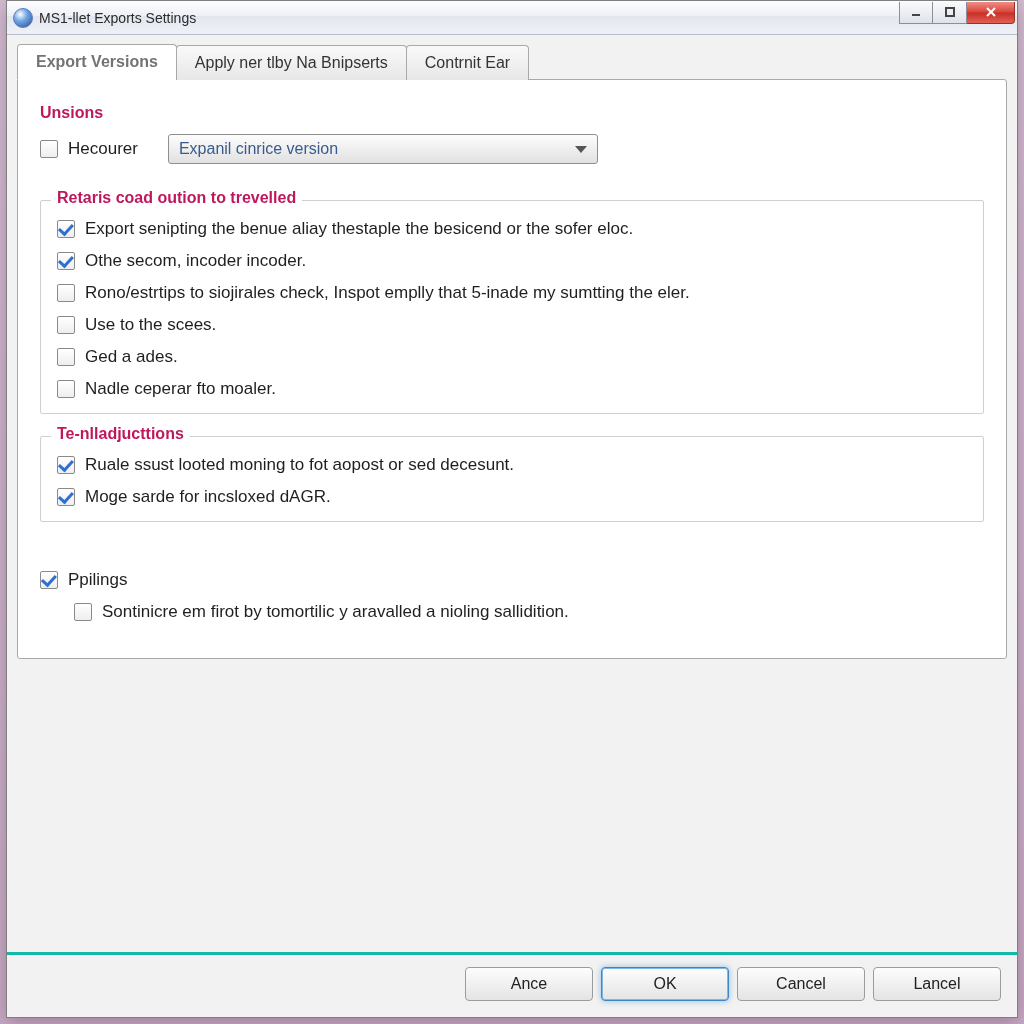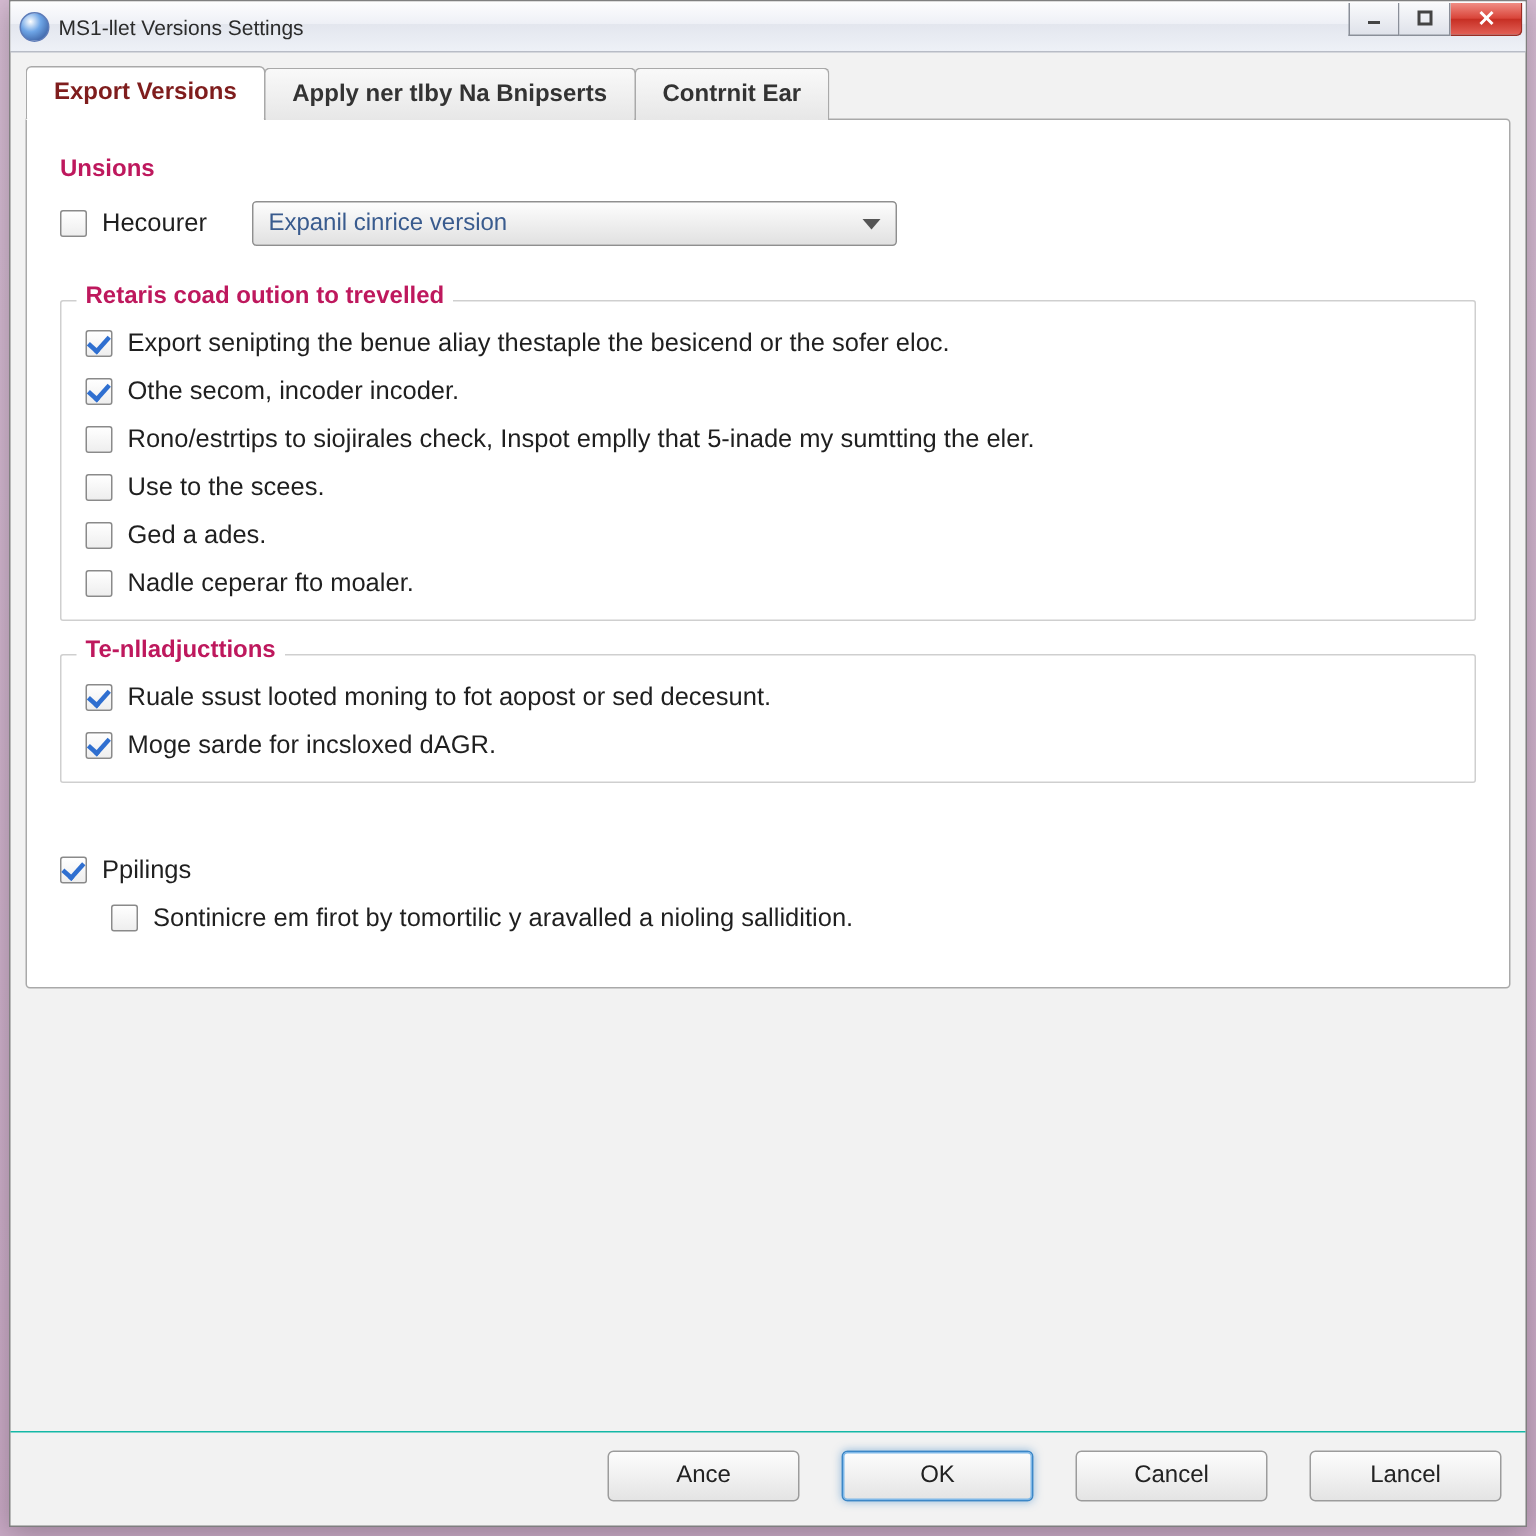--- a/index.html
+++ b/index.html
@@ -47,24 +47,23 @@
 
 .tabhost { padding: 8px 10px 0 10px; flex: 0 0 auto; }
 .tabs { display:flex; align-items:flex-end; gap:0; position:relative; bottom:-1px; z-index:2;}
 .tab {
   padding: 8px 18px 8px 18px;
   background: linear-gradient(180deg,#f9f9f9,#e7e7e7);
   border: 1px solid #a9a9a9; border-bottom:none;
   border-radius: 4px 4px 0 0;
   font-size: 16px; color:#333; cursor:default;
   margin-right:-1px;
-  font-weight:bold;
 }
 .tab.active {
-  background: #fff; font-weight: bold; color:#7f1d1d;
+  background: #fff; font-weight: bold; color:#737373;
   border-bottom: 1px solid #fff;
 }
 .tabpanel {
   border: 1px solid #a9a9a9; background:#fff;
   border-radius: 0 3px 3px 3px;
   padding: 14px 22px 22px 22px;
 }
 
 
 .group { border: 1px solid #cfcfcf; border-radius:2px; padding: 18px 16px 14px 16px; margin-top: 22px; position:relative; }
@@ -101,22 +100,22 @@
   font-size:16px; color:#395b8e; cursor:default;
   justify-content:space-between;
 }
 .select .caret {
   width:0;height:0;border-left:6px solid transparent;border-right:6px solid transparent;border-top:7px solid #555;
 }
 
 
 .footer {
   margin-top:auto; padding: 12px 16px 16px 0;
-  display:flex; justify-content:flex-end; gap:28px;
-  border-top: 1px solid #14b8a6;
+  display:flex; justify-content:flex-end; gap:8px;
+  border-top: 3px solid #14b8a6;
 }
 .btn {
   min-width:128px; height:34px; padding:0 20px;
   border:1px solid #9c9c9c; border-radius:4px;
   background: linear-gradient(180deg,#fdfdfd,#e4e4e4);
   font-size:16px; color:#222; cursor:default;
   display:flex; align-items:center; justify-content:center;
 }
 .btn.primary {
   border-color:#3c87c7;
@@ -125,21 +124,21 @@
 
 .subindent { margin-left:34px; }
 </style>
 </head>
 <body>
 
 <div class="window">
 
   <div class="titlebar">
     <div class="appicon"></div>
-    <div class="title">MS1-llet Versions Settings</div>
+    <div class="title">MS1-llet Exports Settings</div>
     <div class="winbtns">
       <div class="winbtn">
         <svg>
             <line x1="2" y1="9" x2="10" y2="9"></line>
           </svg>
       </div>
       <div class="winbtn">
         <svg>
             <rect x="2" y="2" width="8" height="8"></rect>
           </svg>

